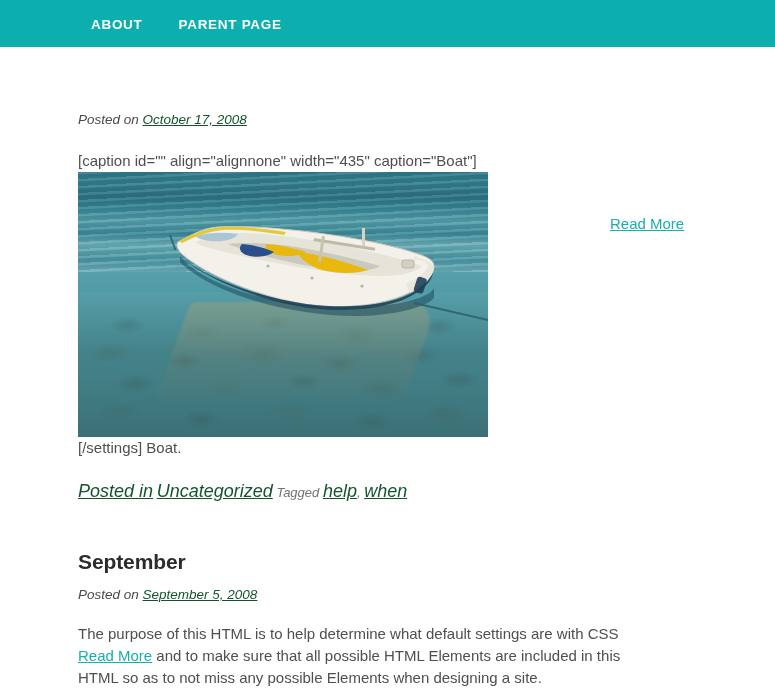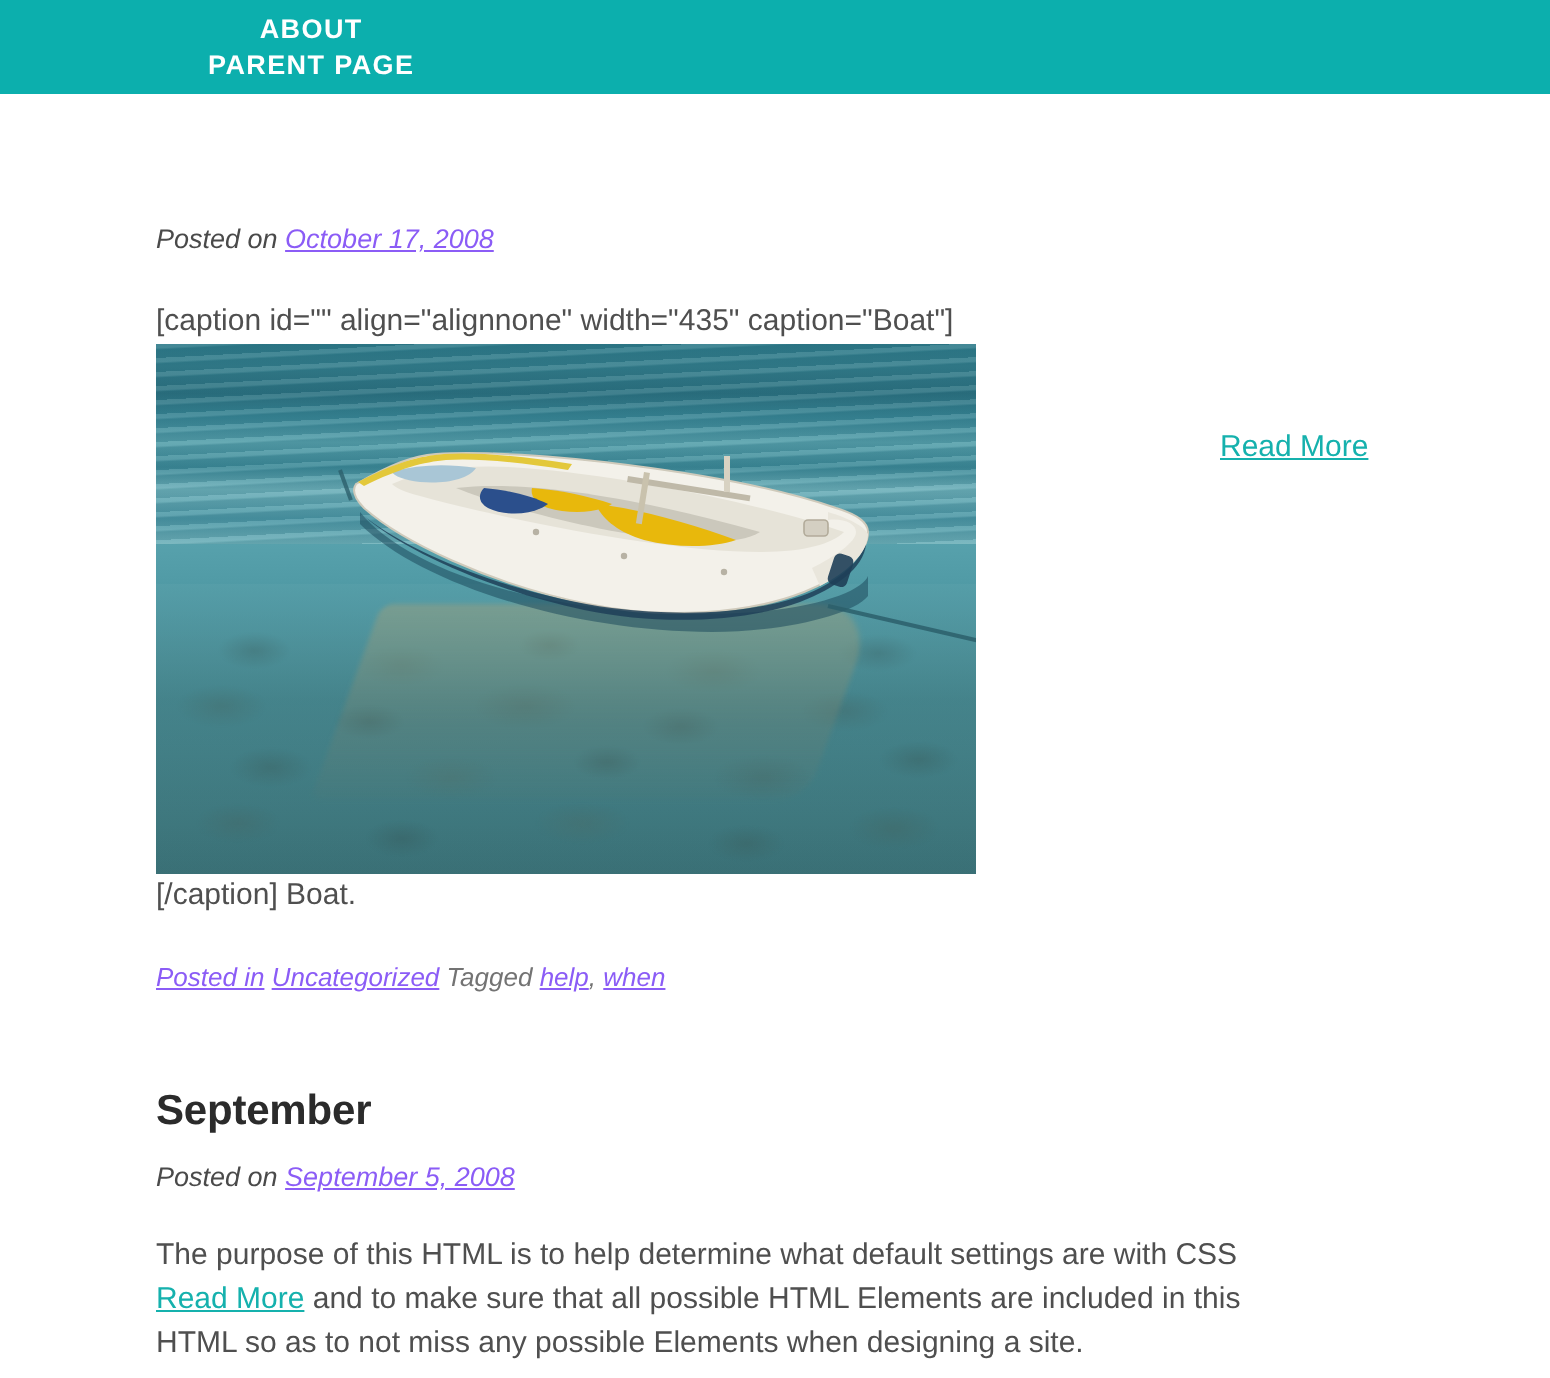--- a/index.html
+++ b/index.html
@@ -21,25 +21,23 @@
     width: 100%;
     height: 47px;
     background: #0cafad;
     display: flex;
     align-items: center;
     box-sizing: border-box;
     padding-left: 91px;
   }
   .nav-list {
     list-style: none;
-    margin: 13px;
+    margin: 0;
     padding: 0;
     display: flex;
-    align-items: center;
-    flex-direction: column;
   }
   .nav-item {
     margin-right: 36px;
   }
   .nav-link {
     color: #ffffff;
     text-decoration: none;
     font-size: 13.5px;
     font-weight: bold;
     letter-spacing: 0.7px;
@@ -72,21 +70,21 @@
   }
 
   .post-meta {
     margin: 12px 0 0 0;
     font-size: 13.5px;
     font-style: italic;
     color: #4a4a4a;
     line-height: 1.4;
   }
   .meta-link {
-    color: #8b5cf6;
+    color: #14532d;
     text-decoration: underline;
     font-style: italic;
   }
   .meta-static {
     font-style: italic;
     color: #737373;
   }
 
   .post-body {
     margin: 20px 0 0 0;
@@ -262,21 +260,21 @@
     vertical-align: bottom;
     line-height: 22px;
   }
 
   .entry-footer {
     margin-top: 22px;
     font-size: 13px;
     font-style: italic;
     color: #3d3d3d;
   }
-  .entry-footer .meta-link { font-size: 13px; }
+  .entry-footer .meta-link { font-size: 18px; }
 </style>
 </head>
 <body>
 
 <header class="site-header">
   <nav>
     <ul class="nav-list">
       <li class="nav-item">
         <a class="nav-link" href="#">ABOUT</a>
       </li>
@@ -343,21 +341,21 @@
               <rect x="236" y="46" width="12" height="8" rx="2" fill="#d4cfc2" stroke="#b2ab9a" stroke-width="0.8"></rect>
               <rect x="252" y="62" width="10" height="16" rx="3" fill="#1f3f58" opacity="0.9" transform="rotate(18 252 62)"></rect>
 
               <circle cx="102" cy="52" r="1.6" fill="#b7b2a4"></circle>
               <circle cx="146" cy="64" r="1.6" fill="#b7b2a4"></circle>
               <circle cx="196" cy="72" r="1.6" fill="#b7b2a4"></circle>
             </svg>
             <span class="rope"></span>
             <span class="rope-2"></span>
           </span>
-        </span></span><span class="after-image">[/caption] Boat.</span>
+        </span></span><span class="after-image">[/settings] Boat.</span>
     </div>
 
     <footer class="entry-footer">
       <a class="meta-link" href="#">Posted in</a>
       <a class="meta-link" href="#">Uncategorized</a>
       <span class="meta-static">Tagged</span>
       <a class="meta-link" href="#">help</a><span class="meta-static">,</span>
       <a class="meta-link" href="#">when</a>
     </footer>
   </article>

